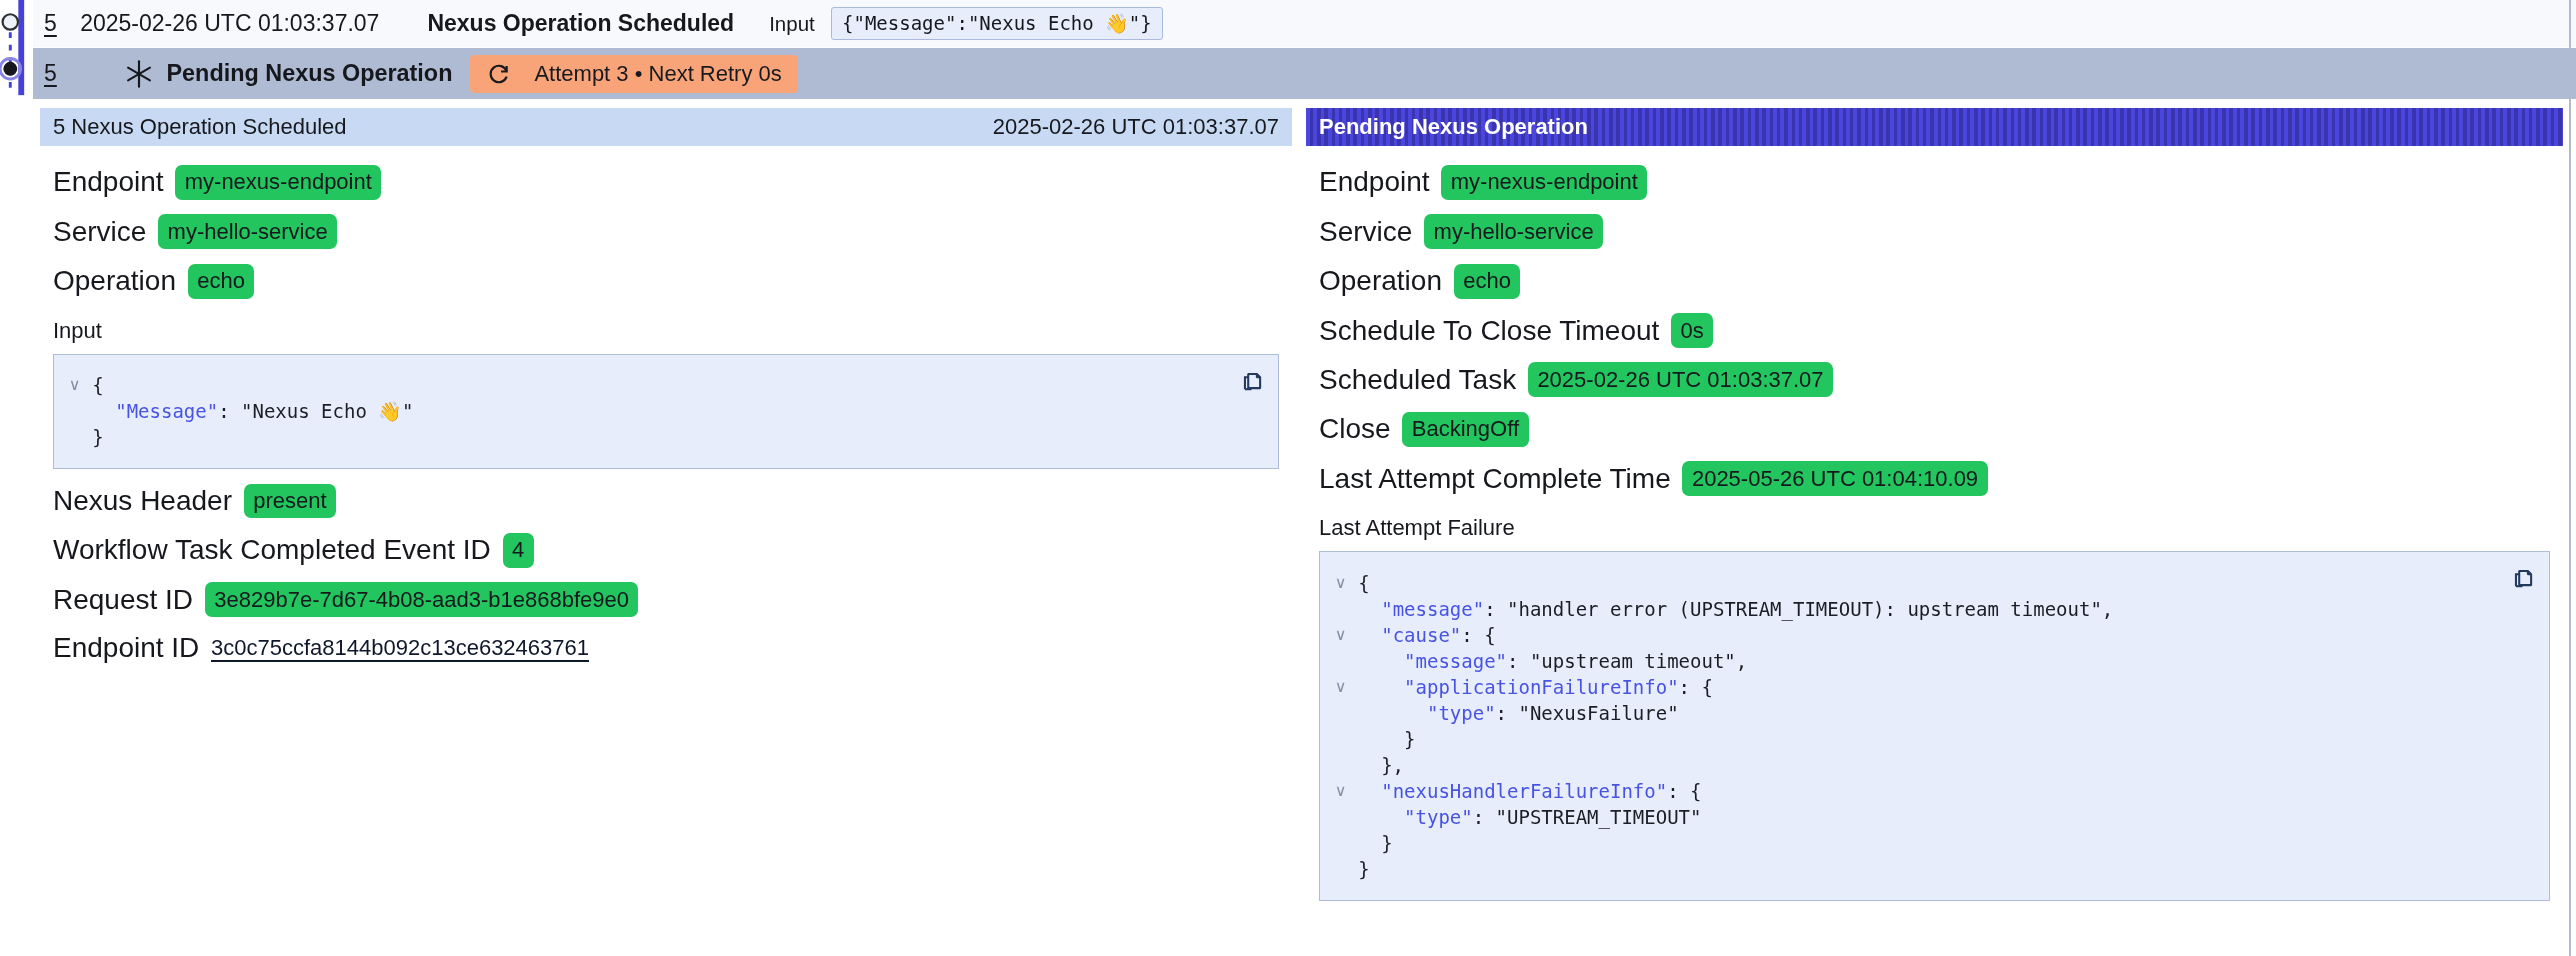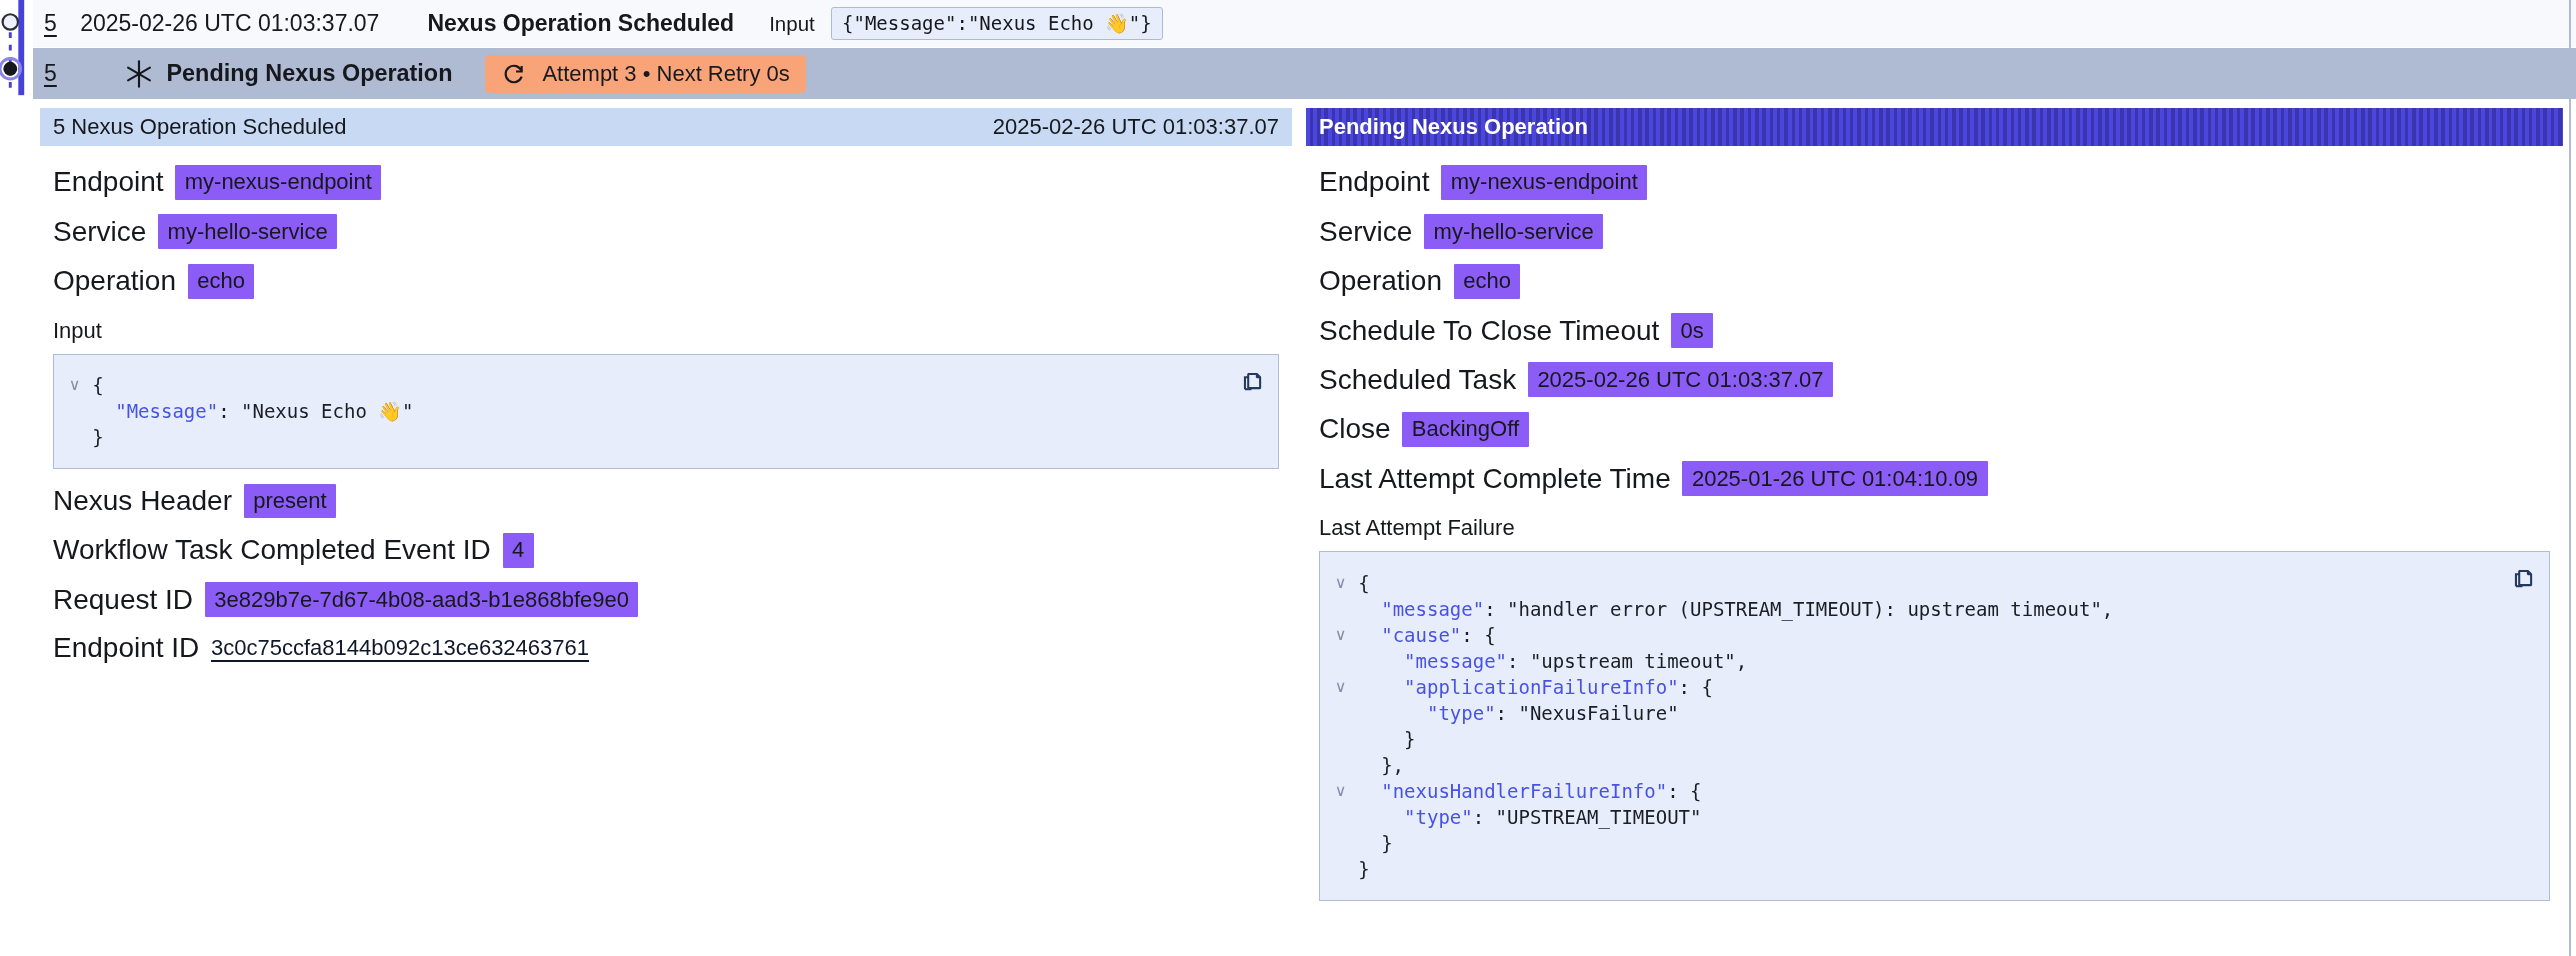--- a/index.html
+++ b/index.html
@@ -17,37 +17,37 @@
     display:flex; align-items:center; cursor:pointer; }
   .evt-id { margin-left:11px; font-size:23px; color:#16181d; text-decoration:underline;
     text-underline-offset:4.4px; }
   .ts { margin-left:23.4px; font-size:23px; }
   .evt-title { margin-left:48px; font-size:23px; font-weight:700; }
   .input-label-top { margin-left:35px; font-size:20.5px; }
   .chip { margin-left:16px; font-family:"DejaVu Sans Mono", monospace; font-size:19px;
     background:#e7edfb; border:1.5px solid #a9bade; border-radius:2.9px; padding:3.7px 10.3px; }
   .asterisk { margin-left:66px; width:32px; height:32px; display:inline-flex; }
   .row2 .evt-title { margin-left:11.7px; font-size:23.4px; }
-  .retry-badge { margin-left:33px; height:38px; background:#f9a478; border-radius:4.4px;
-    display:inline-flex; align-items:center; gap:15px; padding:0 16px; font-size:22px; color:#181a1f; }
+  .retry-badge { margin-left:18px; height:38px; background:#f9a478; border-radius:4.4px;
+    display:inline-flex; align-items:center; gap:22px; padding:0 16px; font-size:22px; color:#181a1f; }
 
   
   .panel { position:absolute; top:108px; bottom:0; background:#ffffff; }
   .panel.left  { left:40px;   width:1252px; }
   .panel.right { left:1306px; width:1257px; }
   .panel-header { height:38px; display:flex; align-items:center; justify-content:space-between;
     padding:0 13px; font-size:22px;gap:24px; }
   .panel.left .panel-header { background:#c8daf3; }
   .panel.right .panel-header { color:#ffffff; font-weight:600;
     background:repeating-linear-gradient(90deg,#4b46dd 0px,#4b46dd 3.7px,#3a35af 3.7px,#3a35af 7.3px); }
   .panel-body { padding:4.4px 13px 0 13px; }
 
   .field-row { display:flex; align-items:center; gap:11.7px; min-height:32px; margin:14.6px 0; }
   .field-label { font-size:28px; white-space:nowrap; }
-  .field-badge { background:#8b5cf6; border-radius:1px; padding:4.4px 9.5px; font-size:22px;
+  .field-badge { background:#22c55e; border-radius:7px; padding:4.4px 9.5px; font-size:22px;
     white-space:nowrap; }
   .field-link { font-size:22px; text-decoration:underline; text-underline-offset:5.1px;
     color:#0f172a; cursor:pointer; }
   .section-label { font-size:22px; margin:19px 0 10.3px 0; }
 
   
   .codeblock { position:relative; background:#e7edfb; border:1.5px solid #aebcd7;
     padding:17.6px 51px 17.6px 10.3px; }
   .code-line { display:flex; line-height:26px; }
   .chev { width:28px; flex:0 0 28px; font-size:16px; color:#848fa5; text-align:left;
@@ -193,21 +193,21 @@
           <div class="field-row">
             <span class="field-label">Scheduled Task</span>
             <span class="field-badge">2025-02-26 UTC 01:03:37.07</span>
           </div>
           <div class="field-row">
             <span class="field-label">Close</span>
             <span class="field-badge">BackingOff</span>
           </div>
           <div class="field-row">
             <span class="field-label">Last Attempt Complete Time</span>
-            <span class="field-badge">2025-01-26 UTC 01:04:10.09</span>
+            <span class="field-badge">2025-05-26 UTC 01:04:10.09</span>
           </div>
         </div>
       <div class="section-label">Last Attempt Failure</div>
       <div class="codeblock">
         <div id="failure-json">
             <div class="code-line">
               <span class="chev">∨</span>
               <span class="code-text"><span>{</span></span>
             </div>
             <div class="code-line">

